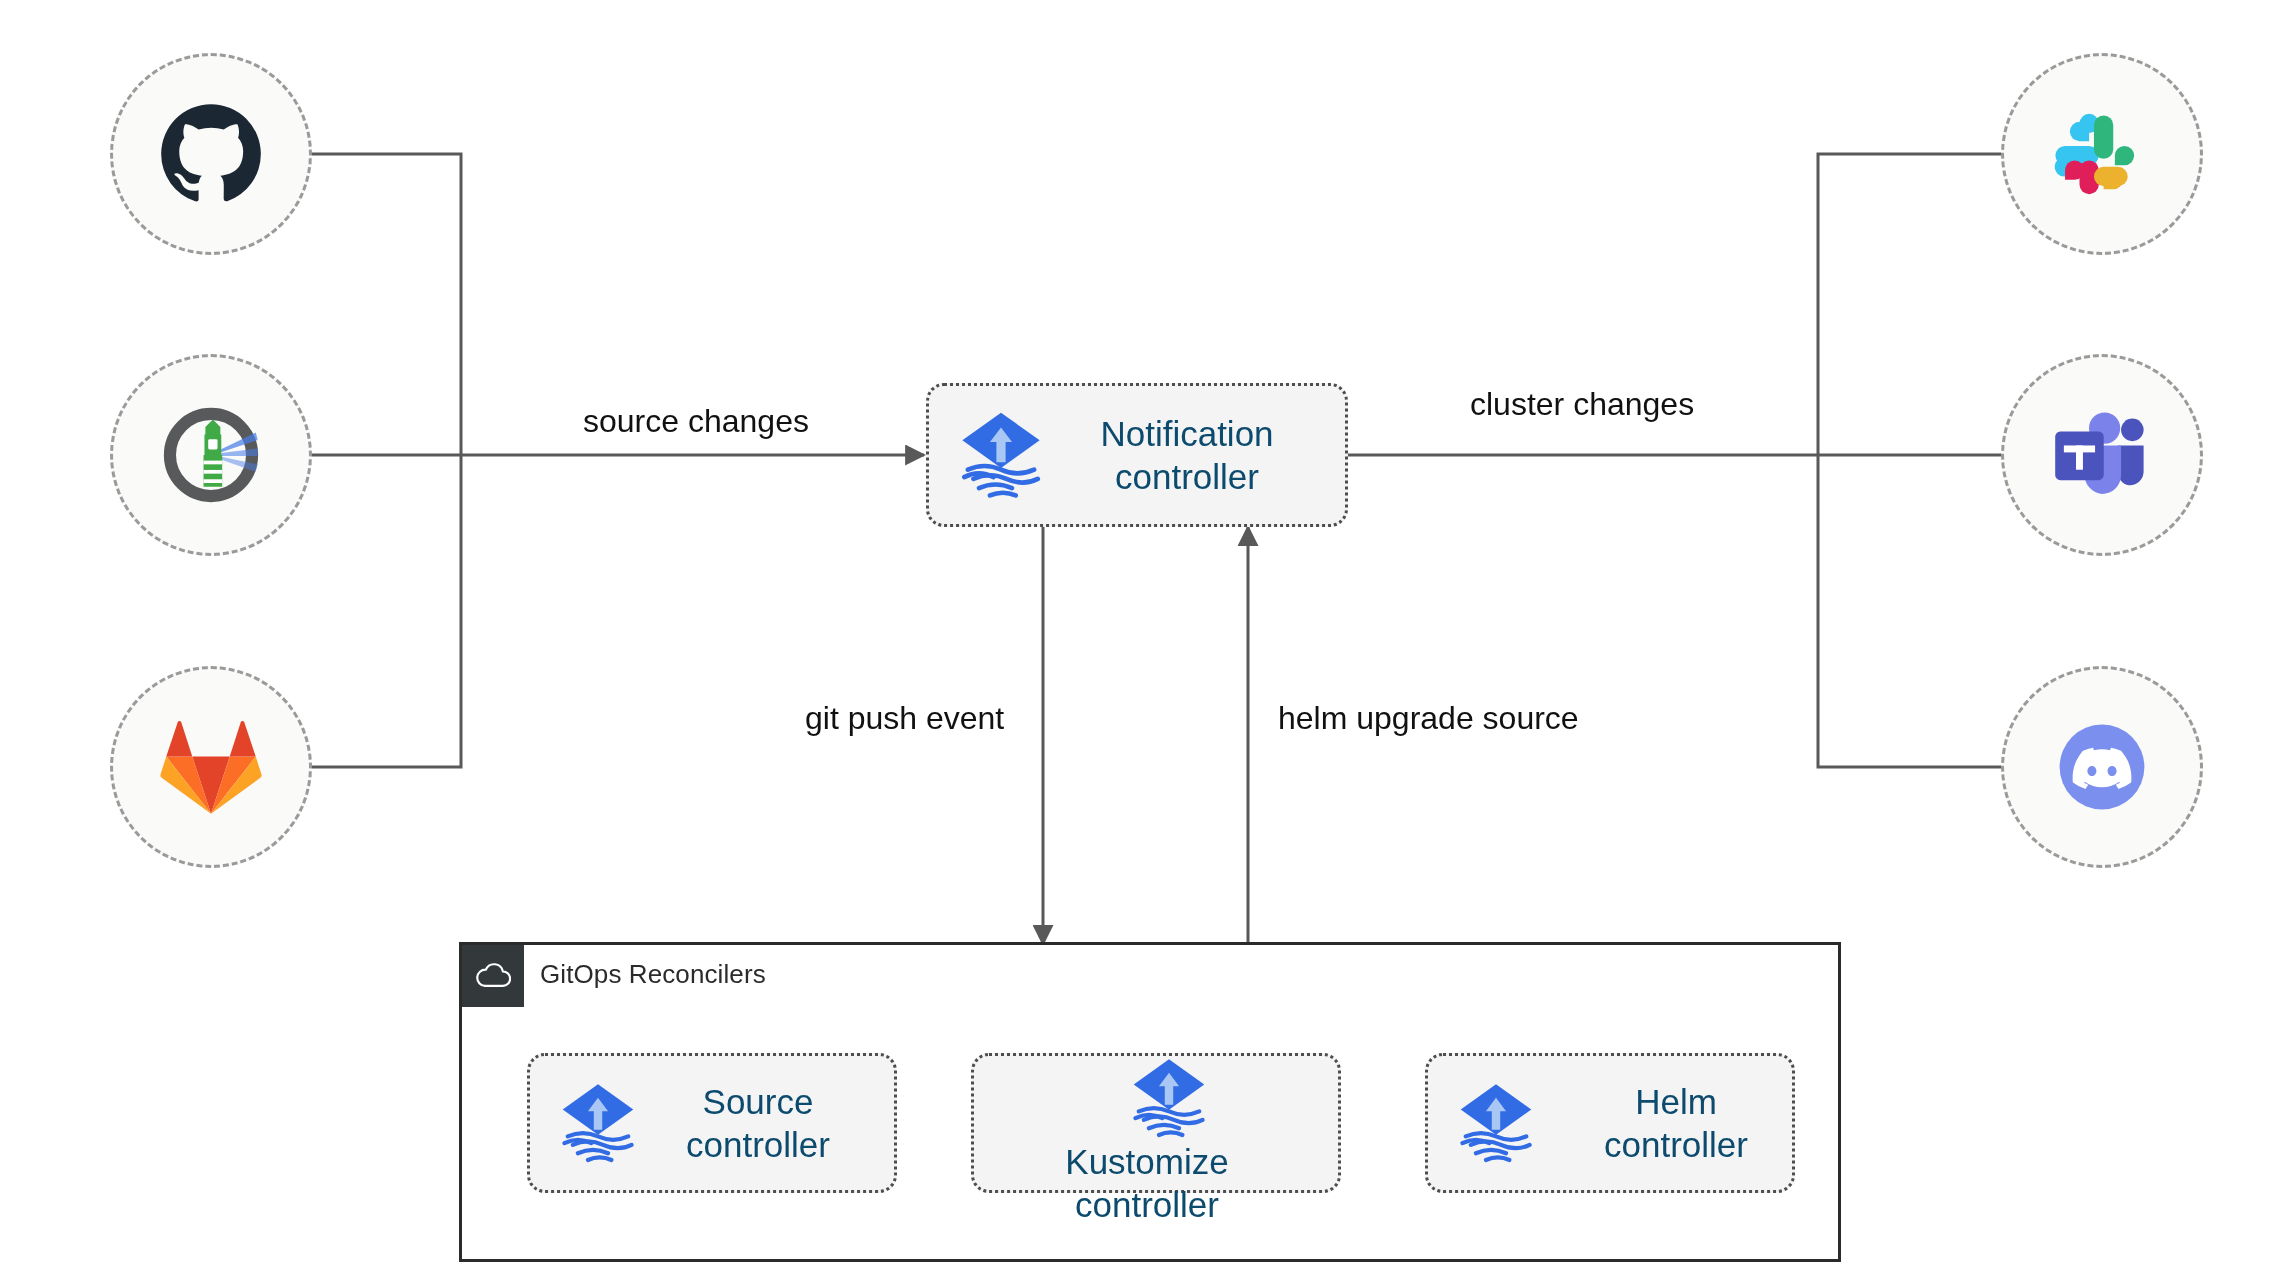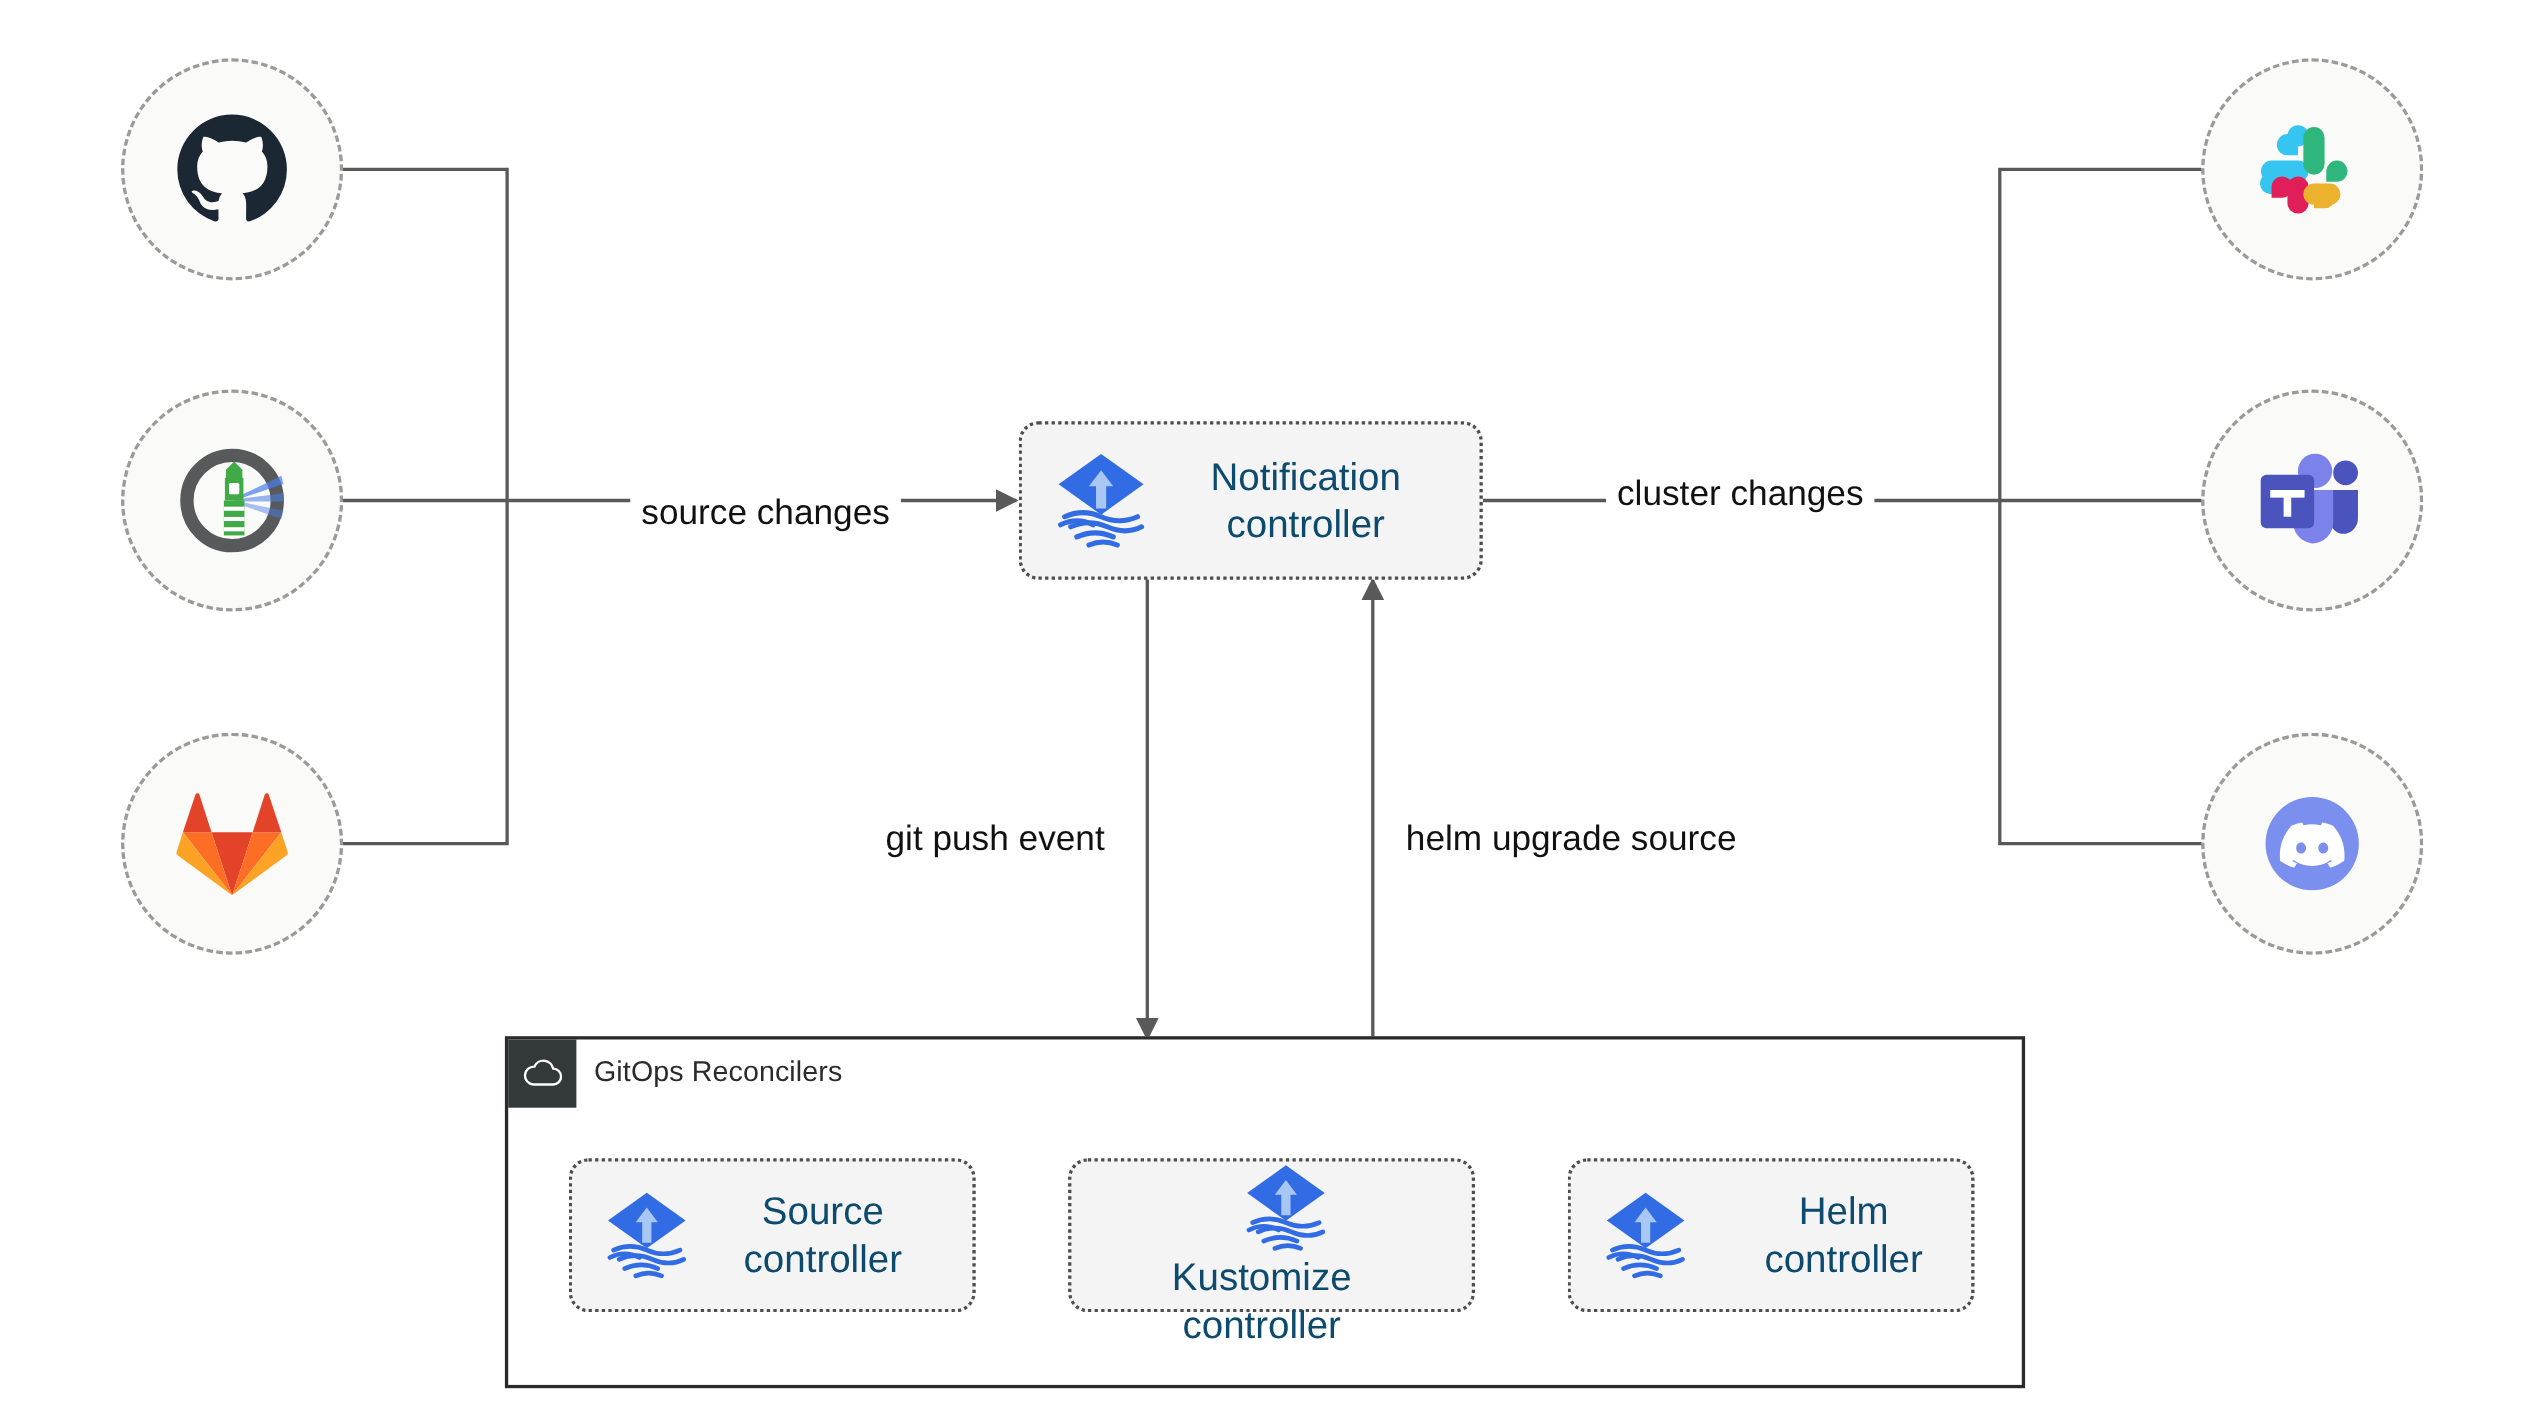--- a/index.html
+++ b/index.html
@@ -44,21 +44,21 @@
     background:#33383b;display:flex;align-items:center;justify-content:center;
   }
   #reconcilers-title{
     position:absolute;left:78px;top:14px;
     font-size:26px;color:#2b2b2b;letter-spacing:.1px;
   }
 
   
   .edge-label{
     position:absolute;font-size:32px;color:#111;white-space:nowrap;
-    background:#ffffff;padding:0 10px;margin-top:44px;
+    background:#ffffff;padding:0 10px;
   }
 </style>
 </head>
 <body>
 
 <div id="stage">
 
   <svg id="wires" viewBox="0 0 2292 1284" width="2292" height="1284">
     <defs>
       <marker id="arrow" viewBox="0 0 10 10" refX="9" refY="5" markerWidth="7" markerHeight="7" orient="auto-start-reverse">
@@ -190,21 +190,21 @@
   </div>
 
   <div id="reconcilers-box" style="left:459px;top:942px;width:1382px;height:320px;">
     <div id="reconcilers-tab">
       <svg width="36" height="26" viewBox="0 0 40 26">
         <path d="M11 24h20a8 8 0 0 0 0-16 10 10 0 0 0-19-2 7 7 0 0 0-1 18z" fill="none" stroke="#ffffff" stroke-width="2.4" stroke-linejoin="round"></path>
       </svg>
     </div>
     <div id="reconcilers-title">GitOps Reconcilers</div>
 
-    <div class="ctrl-card" style="left:55px;top:108px;width:370px;height:140px;">
+    <div class="ctrl-card" style="left:65px;top:108px;width:370px;height:140px;">
       <svg class="flux-logo" width="84" height="84" viewBox="0 0 100 100">
         <path d="M50 4 L92 34 L50 64 L8 34 Z" fill="#326ce5"></path>
         <path d="M50 20 L62 36 L55 36 L55 58 L45 58 L45 36 L38 36 Z" fill="#a8c7f5"></path>
         <g stroke="#326ce5" stroke-width="5" fill="none" stroke-linecap="round">
           <path d="M14 66 Q32 58 50 66 Q68 74 86 66"></path>
           <path d="M20 76 Q38 68 56 76 Q74 84 90 76"></path>
           <path d="M10 74 Q26 66 42 74"></path>
           <path d="M26 86 Q44 78 62 86"></path>
           <path d="M38 94 Q52 88 66 94"></path>
         </g>

